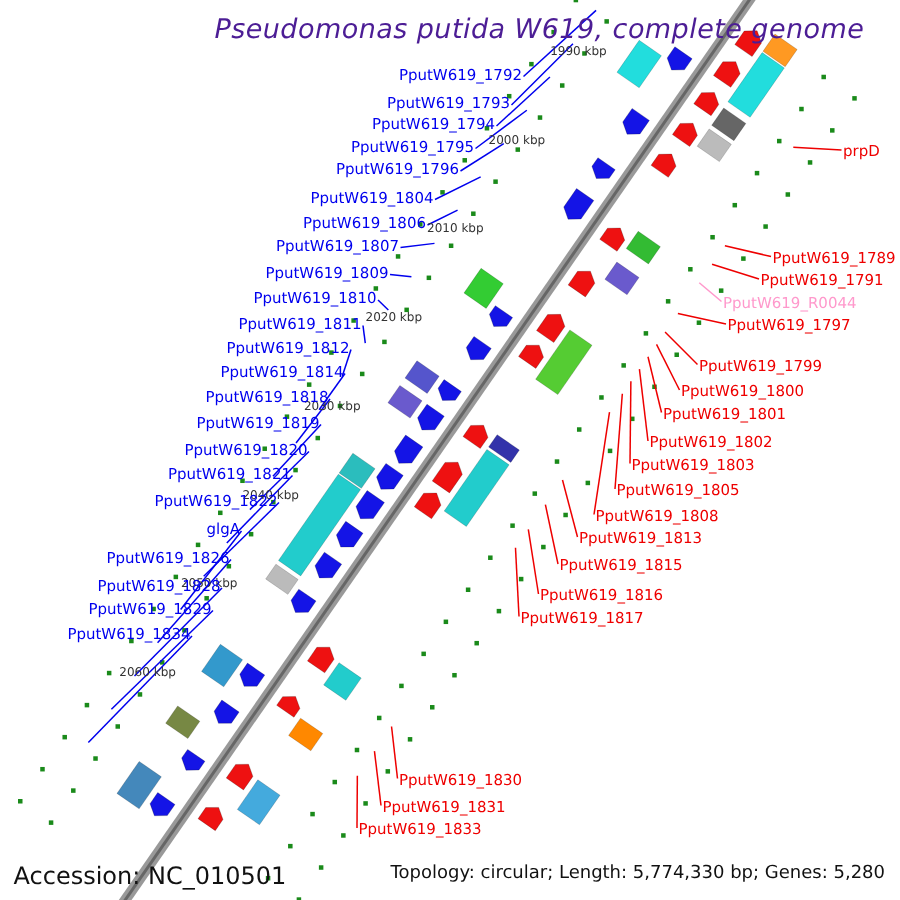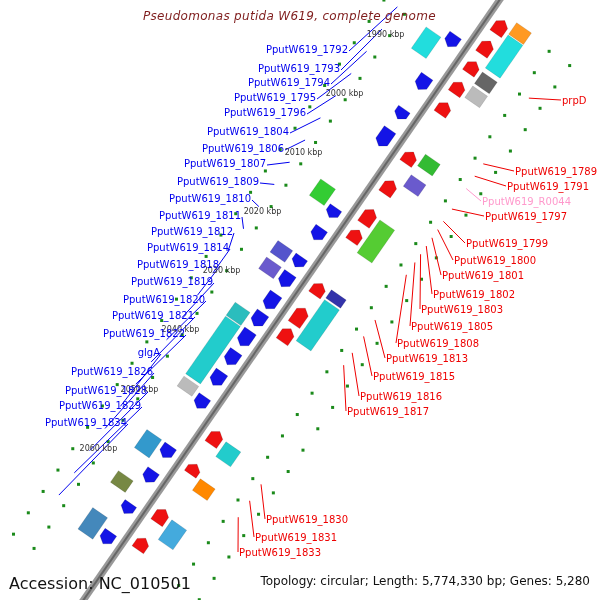--- a/index.html
+++ b/index.html
@@ -1,19 +1,19 @@
 <!DOCTYPE html>
 <html><head>
 <meta charset="utf-8">
 <style>
   html, body { margin:0; padding:0; background:#ffffff; }
   body { width:600px; height:600px; position:relative; overflow:hidden;
          font-family:"DejaVu Sans", sans-serif; }
   #map { position:absolute; left:0; top:0; width:600px; height:600px; }
-  .title { position:absolute; left:143px; top:9px; font-size:12px; font-style:italic; color:#7f1d1d; letter-spacing:0.3px; }
+  .title { position:absolute; left:143px; top:9px; font-size:18px; font-style:italic; color:#4c1d95; letter-spacing:0.3px; }
   .footer-left { position:absolute; left:9px; top:574px; font-size:16px; color:#111; }
   .footer-right { position:absolute; right:10px; top:574px; font-size:12px; color:#111; }
   .lbl { font-family:"DejaVu Sans", sans-serif; font-size:10px; }
   .kbp { font-family:"DejaVu Sans", sans-serif; font-size:8px; fill:#333; }
 </style>
 </head>
 <body>
 
 <svg id="map" xmlns="http://www.w3.org/2000/svg" width="600" height="600" viewBox="0 0 600 600">
   <defs>

